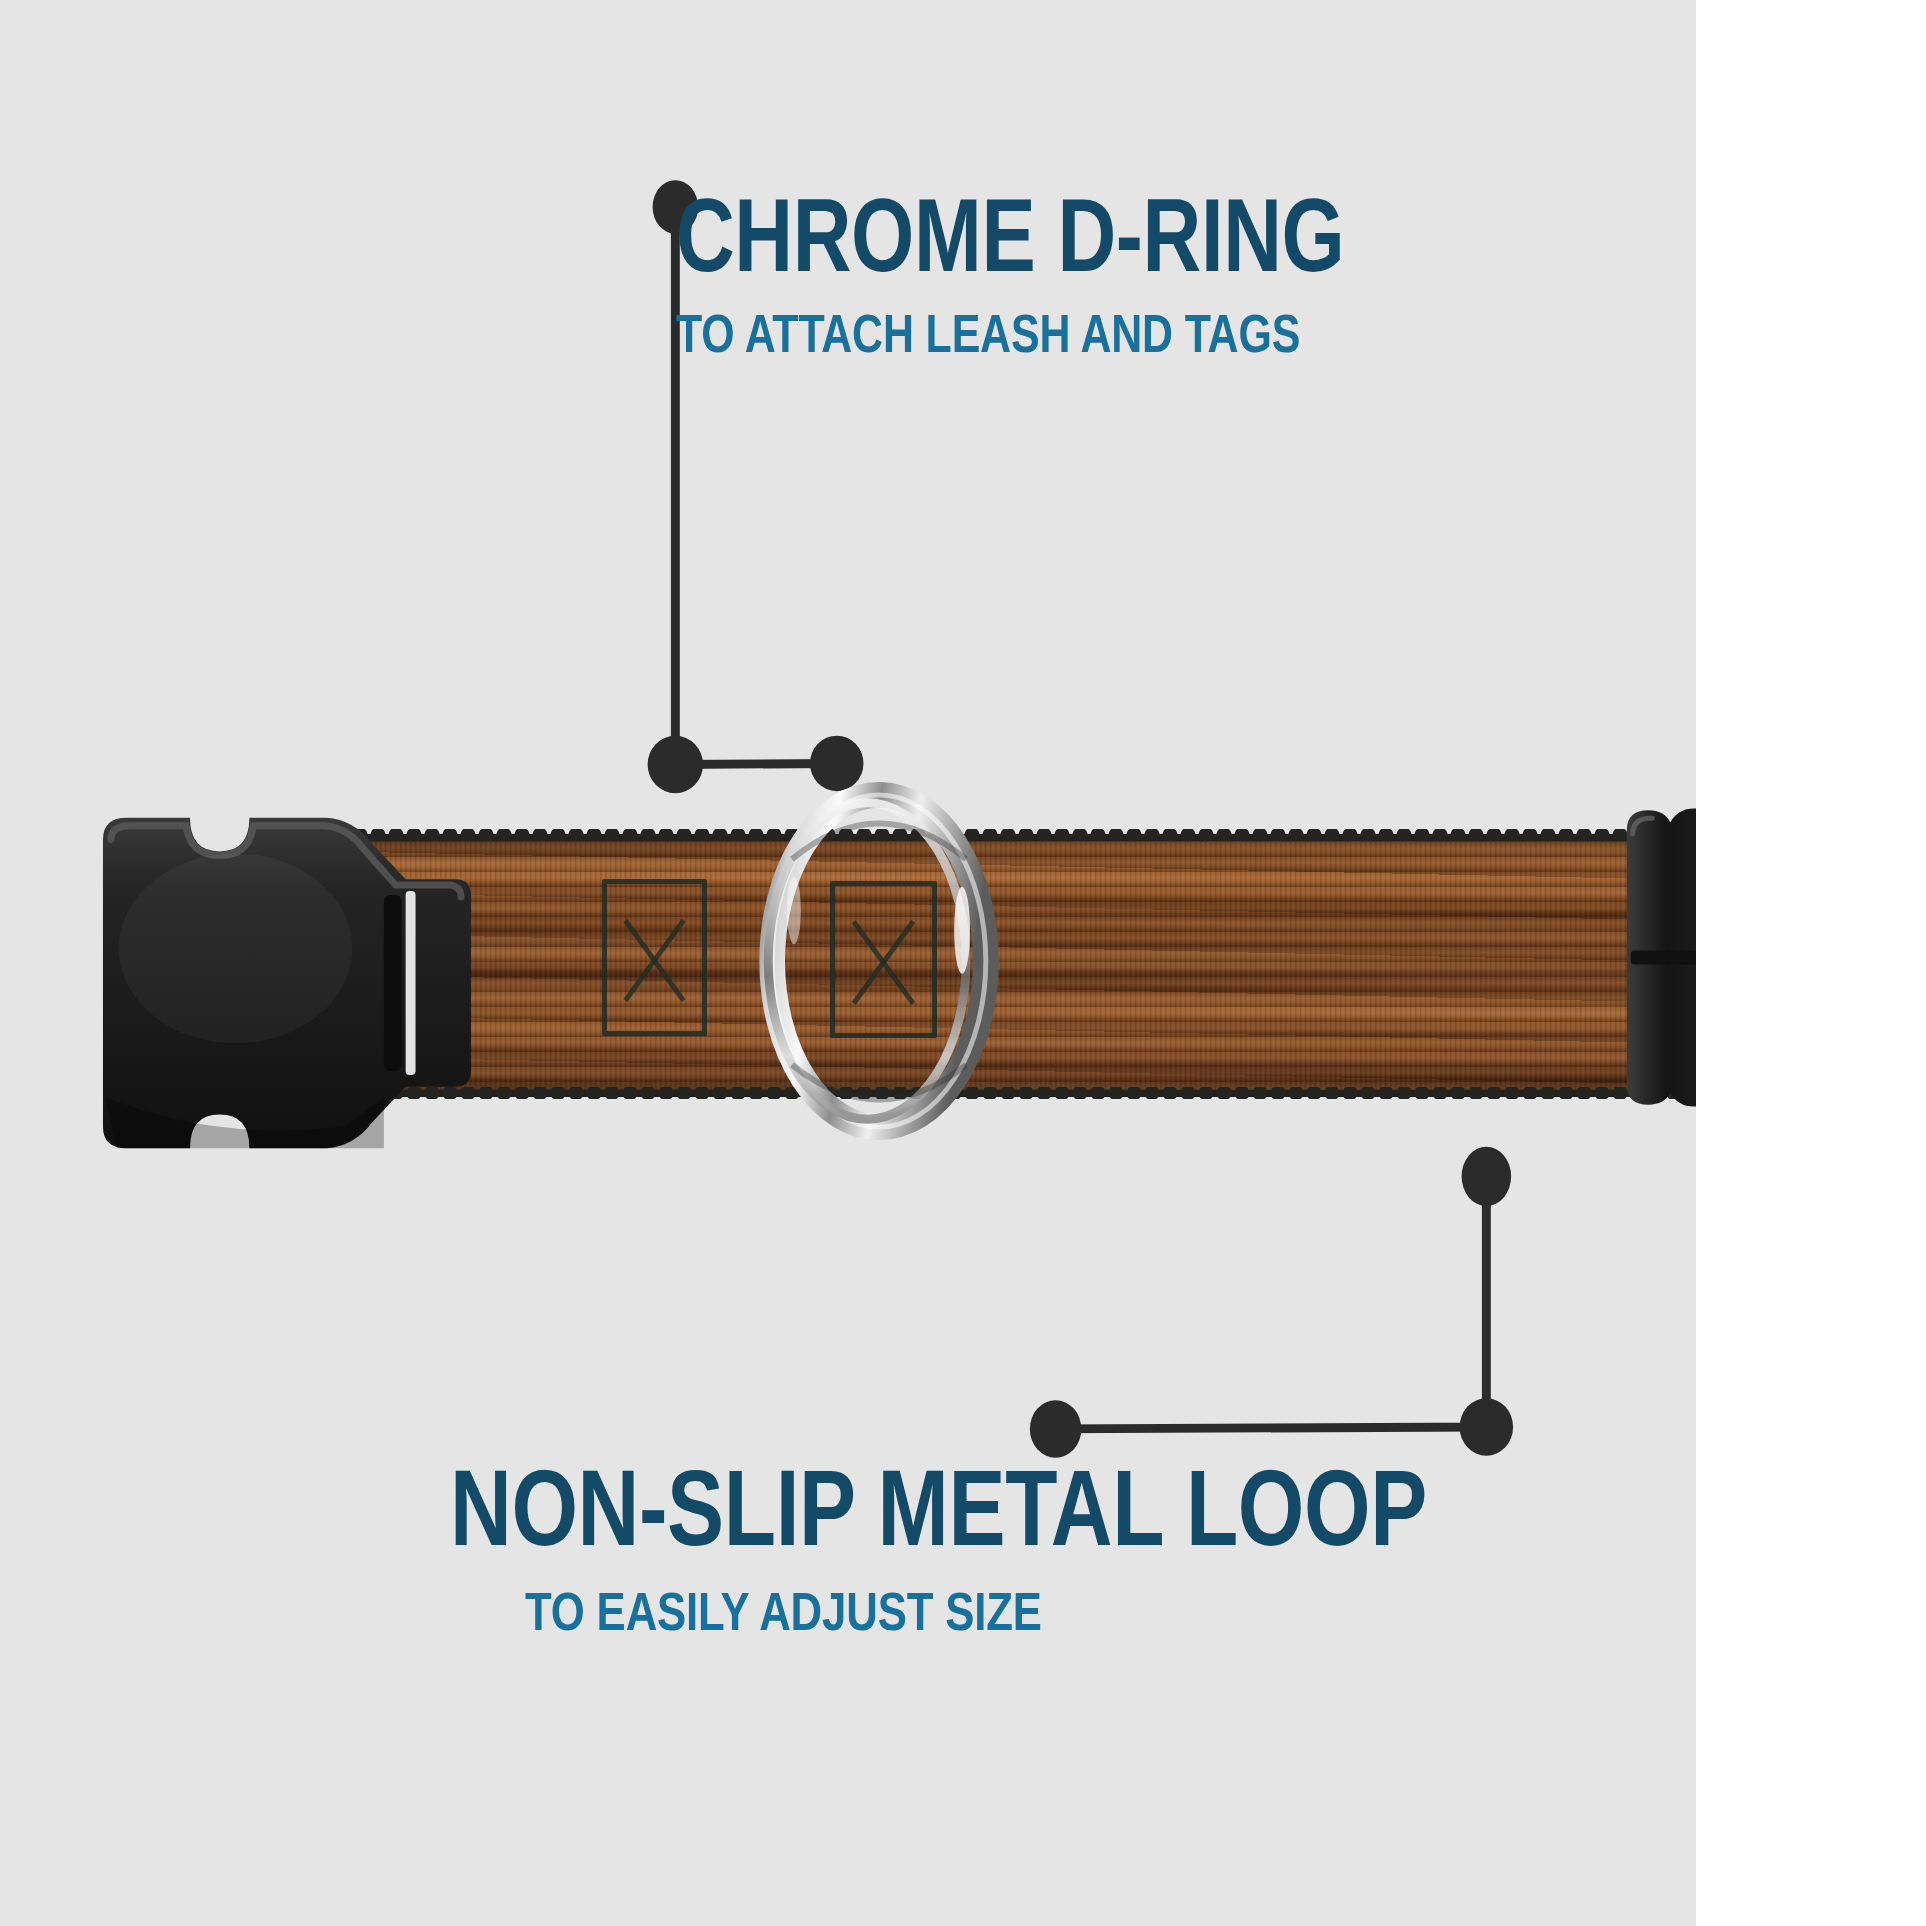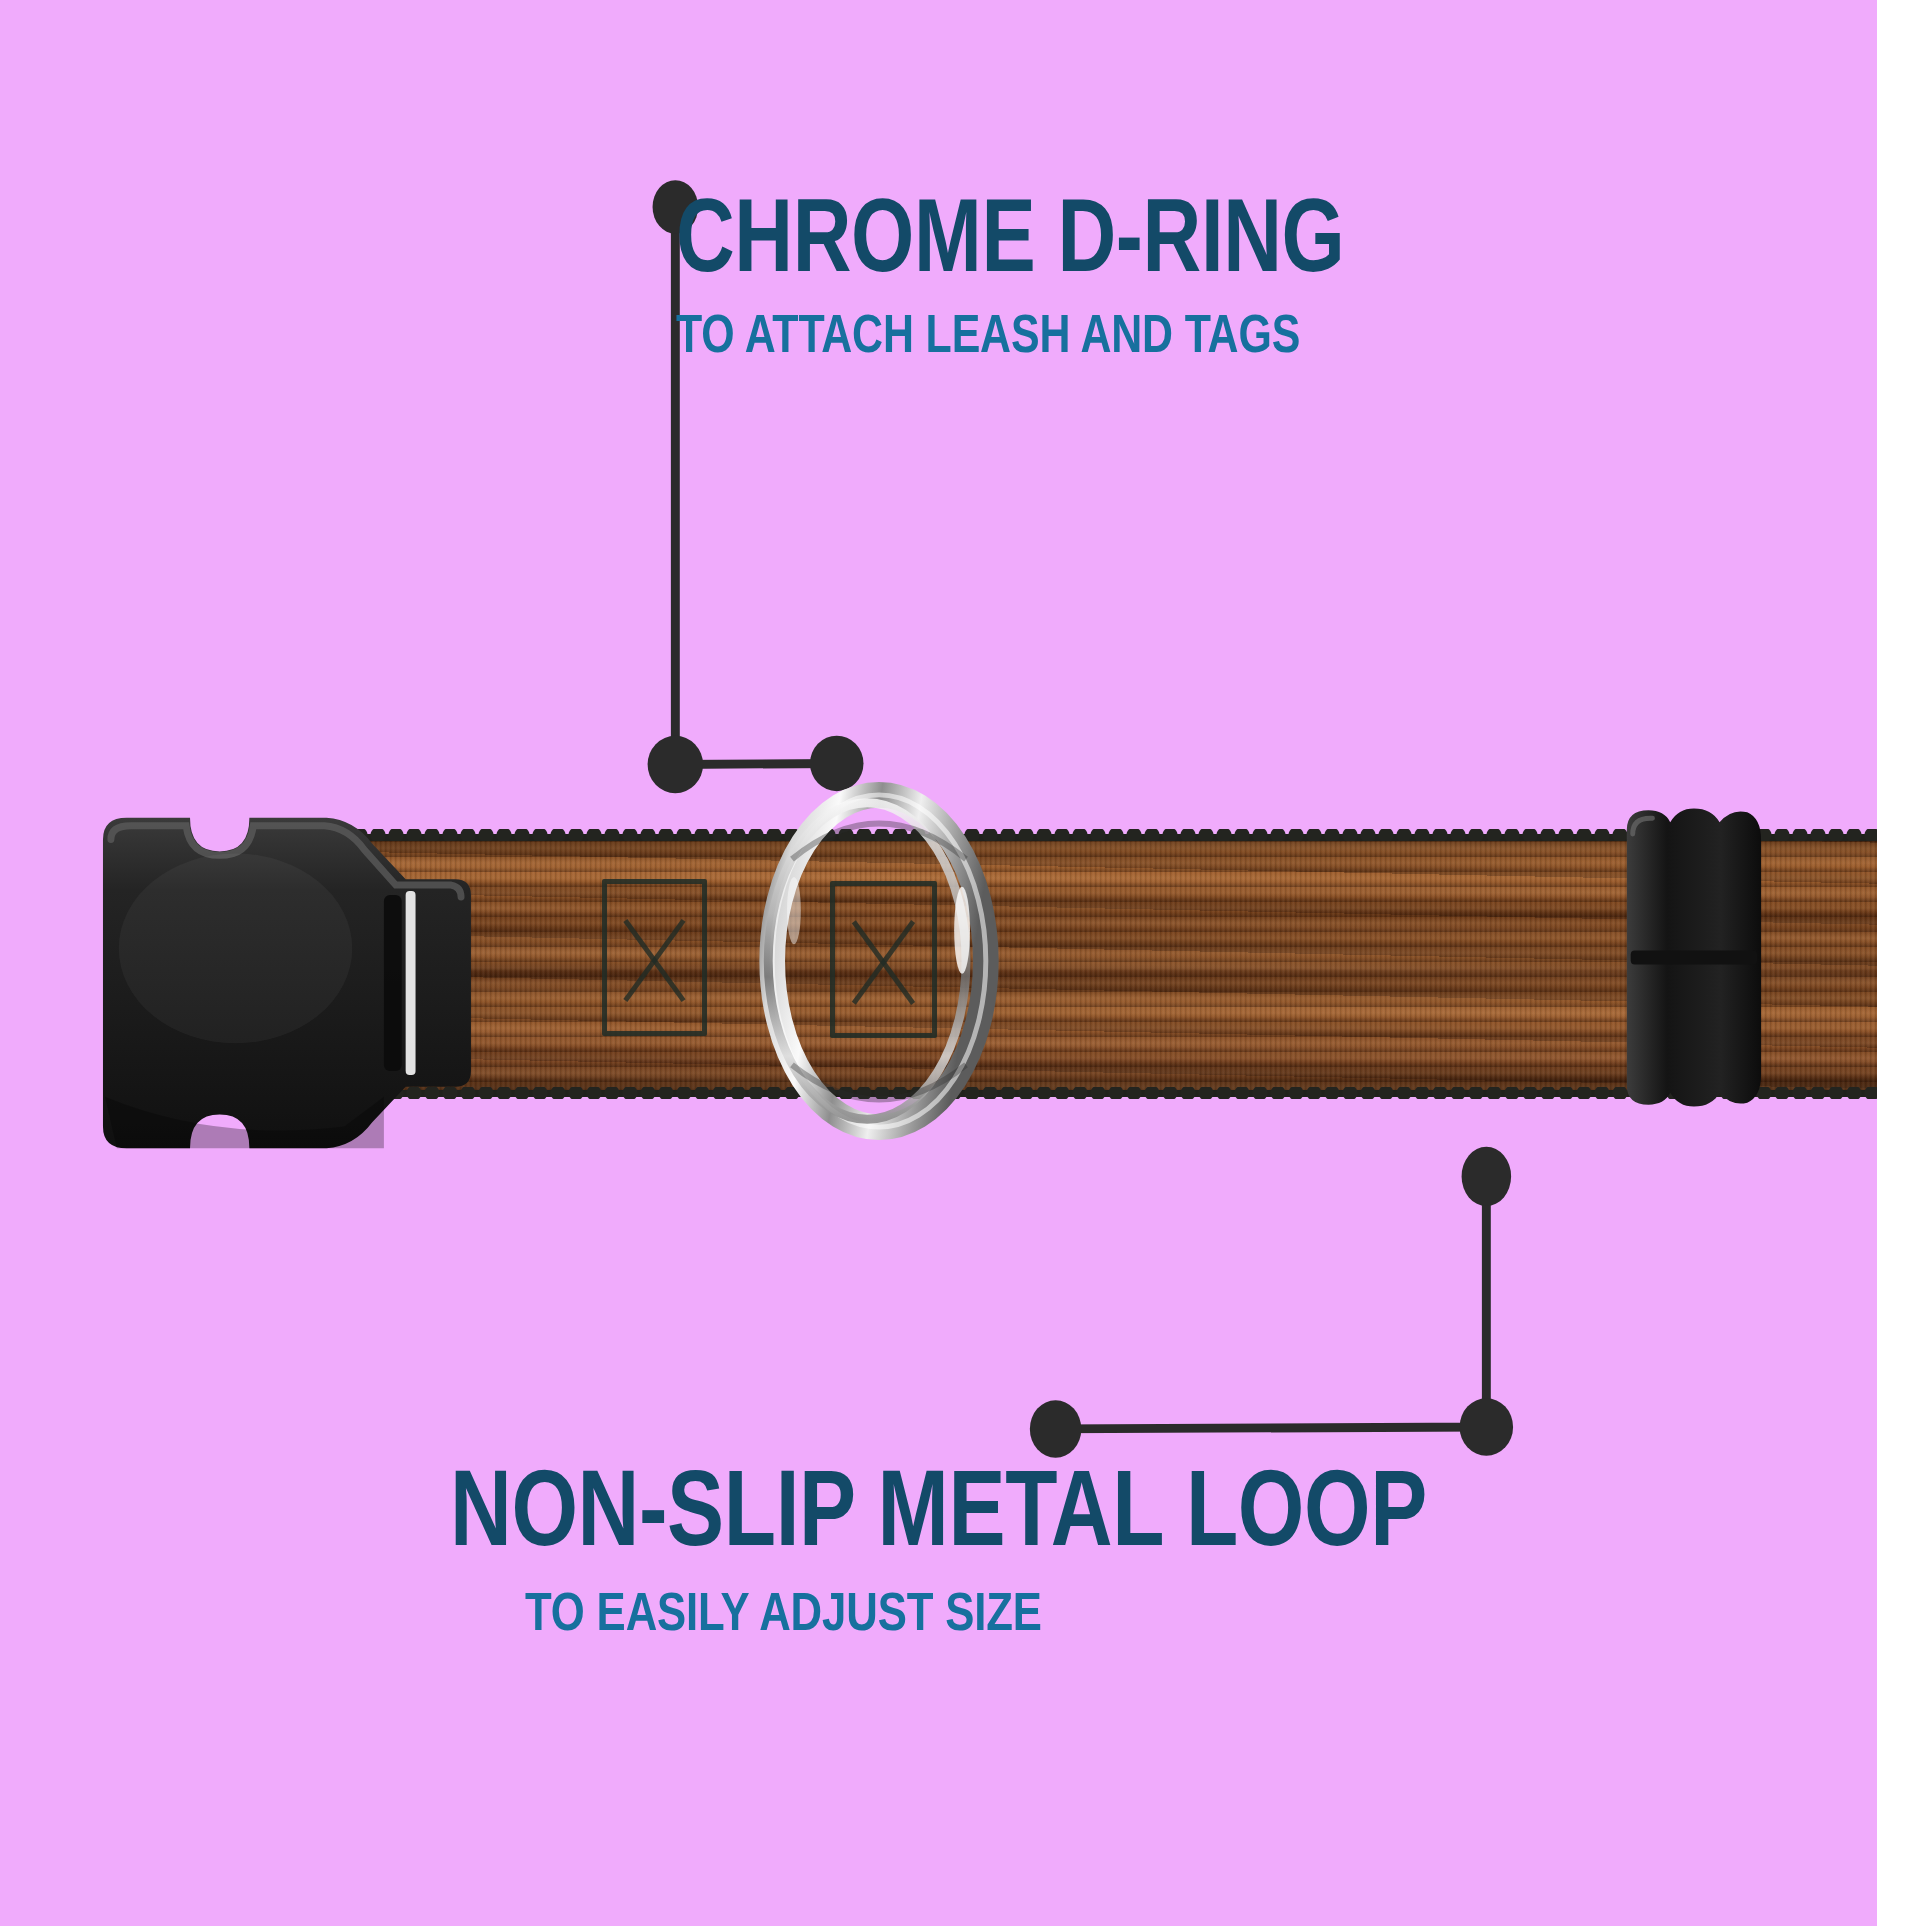--- a/index.html
+++ b/index.html
@@ -6,23 +6,23 @@
   html, body {
     margin: 0;
     padding: 0;
     background: #ffffff;
   }
   body {
     font-family: "Liberation Sans", sans-serif;
   }
   #stage {
     position: relative;
-    width: 1877px;
+    width: 1696px;
     height: 1927px;
-    background: #f0abfc;
+    background: #e5e5e5;
     overflow: hidden;
   }
 
   
   .callout-title {
     position: absolute;
     margin: 0;
     font-family: "Liberation Sans", sans-serif;
     font-weight: bold;
     letter-spacing: -0.5px;

